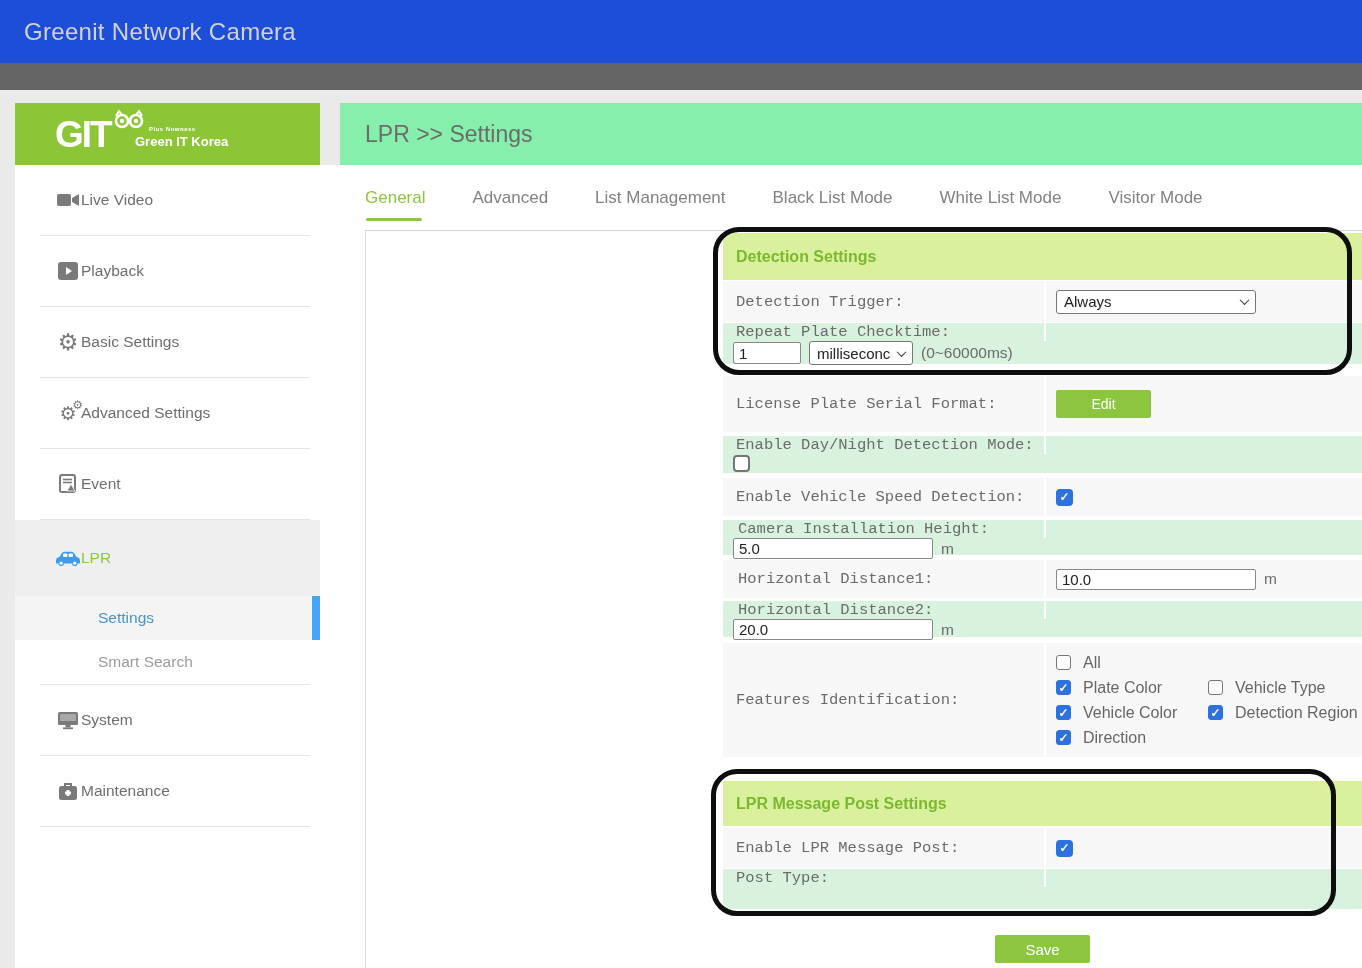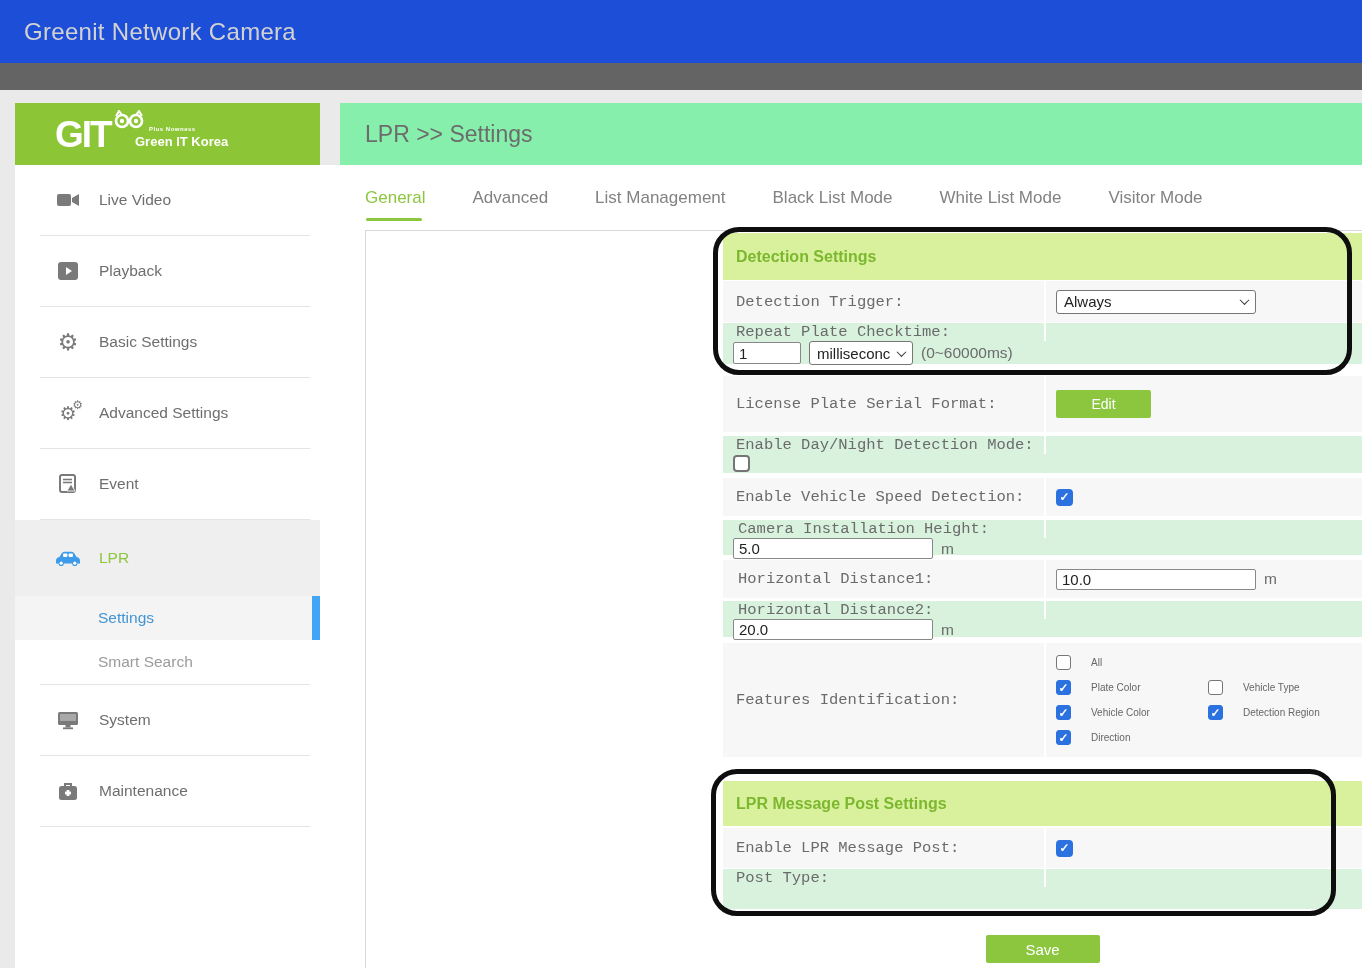--- a/index.html
+++ b/index.html
@@ -19,21 +19,21 @@
   
   .sidebar { position:absolute; left:15px; top:103px; width:305px; bottom:0; background:#ffffff; }
   .logo { position:relative; height:62px; background:#8cc636; }
   .logo-git { position:absolute; left:40px; top:11px; color:#fff; font-size:37px; font-weight:bold; letter-spacing:-2px; }
   .logo-owl { position:absolute; left:97px; top:7px; }
   .logo-tagline { position:absolute; left:134px; top:23px; color:#fff; font-size:6px; font-weight:bold; letter-spacing:.5px; }
   .logo-sub { position:absolute; left:120px; top:31px; color:#fff; font-size:13px; font-weight:bold; }
 
   .nav-item { height:70px; display:flex; align-items:center; padding-left:40px; position:relative; cursor:pointer; }
   .nav-item .uicon { width:26px; display:flex; justify-content:center; }
-  .nav-label { margin-left:18px; font-size:15.5px; color:#6e6e6e; }
+  .nav-label { font-size:15.5px; color:#6e6e6e; }
   .nav-div { height:1px; background:#e4e4e4; margin:0 10px 0 25px; }
   .nav-lpr { height:76px; background:#efefef; }
   .nav-lpr .nav-label { color:#8dc63f; }
   .sub-item { height:44px; display:flex; align-items:center; padding-left:83px; position:relative; cursor:pointer; }
   .sub-settings { background:#f4f4f4; }
   .sub-settings .sub-label { color:#4394d4; }
   .sub-label { font-size:15.5px; color:#9b9b9b; }
   .blue-bar { position:absolute; right:0; top:0; bottom:0; width:8px; background:#42a5f5; }
   .gear-glyph { font-family:"DejaVu Sans", sans-serif; color:#7a7a7a; line-height:1; }
 
@@ -60,31 +60,31 @@
   .sel { height:24px; background:#fff; border:1px solid #767676; border-radius:3px; display:inline-flex; align-items:center; justify-content:space-between; padding:0 7px; font-size:15px; color:#222; cursor:pointer; }
   .sel-text { white-space:nowrap; overflow:hidden; }
   .chev { width:7px; height:7px; border-right:1.8px solid #333; border-bottom:1.8px solid #333; transform:rotate(45deg) translate(-1px,-1px); flex:none; margin-left:6px; }
   .w200 { width:200px; } .w104 { width:104px; } .w68 { width:68px; }
   .inp { height:22px; border:1px solid #888; border-radius:2px; padding:0 5px; font-size:15px; color:#222; font-family:"Liberation Sans", sans-serif; background:#fff; }
   .inp.w200 { width:200px; height:21px; }
   .hint, .unit { font-size:15.5px; color:#6b6b6b; }
 
   .btn { background:#8cc63f; color:#fff; border:none; font-size:14px; font-family:"Liberation Sans", sans-serif; cursor:pointer; display:flex; align-items:center; justify-content:center; }
   .btn-edit { width:95px; height:28px; border-radius:2px; }
-  .btn-save { width:114px; height:28px; border-radius:2px; font-size:15px; }
+  .btn-save { width:95px; height:28px; border-radius:2px; font-size:15px; }
 
   .cb { width:17px; height:17px; border:2px solid #757575; border-radius:4px; background:#fff; display:inline-flex; align-items:center; justify-content:center; cursor:pointer; flex:none; }
   .cb.on { background:#2b71e0; border-color:#2b71e0; }
   .cb.on::after { content:"✓"; color:#fff; font-size:12px; font-weight:bold; line-height:1; }
   .cb.sm { width:15px; height:15px; border-width:1px; border-color:#777; border-radius:3px; }
   .cb.sm.on { border-color:#2b71e0; }
 
   .feat-grid { display:grid; grid-template-columns:152px auto; grid-auto-rows:25px; align-items:center; }
   .feat { display:flex; align-items:center; }
-  .feat-label { font-size:10px; color:#666; margin-left:20px; }
+  .feat-label { font-size:16px; color:#666; margin-left:12px; }
 
   .save-wrap { margin-top:26px; display:flex; justify-content:center; width:639px; }
 
   
   .ann { position:absolute; border:5px solid #0e0e0e; border-radius:26px; pointer-events:none; z-index:9; }
   .ann1 { left:713px; top:227px; width:639px; height:148px; }
   .ann2 { left:711px; top:769px; width:625px; height:147px; }
 
   svg { display:block; }
 </style>

